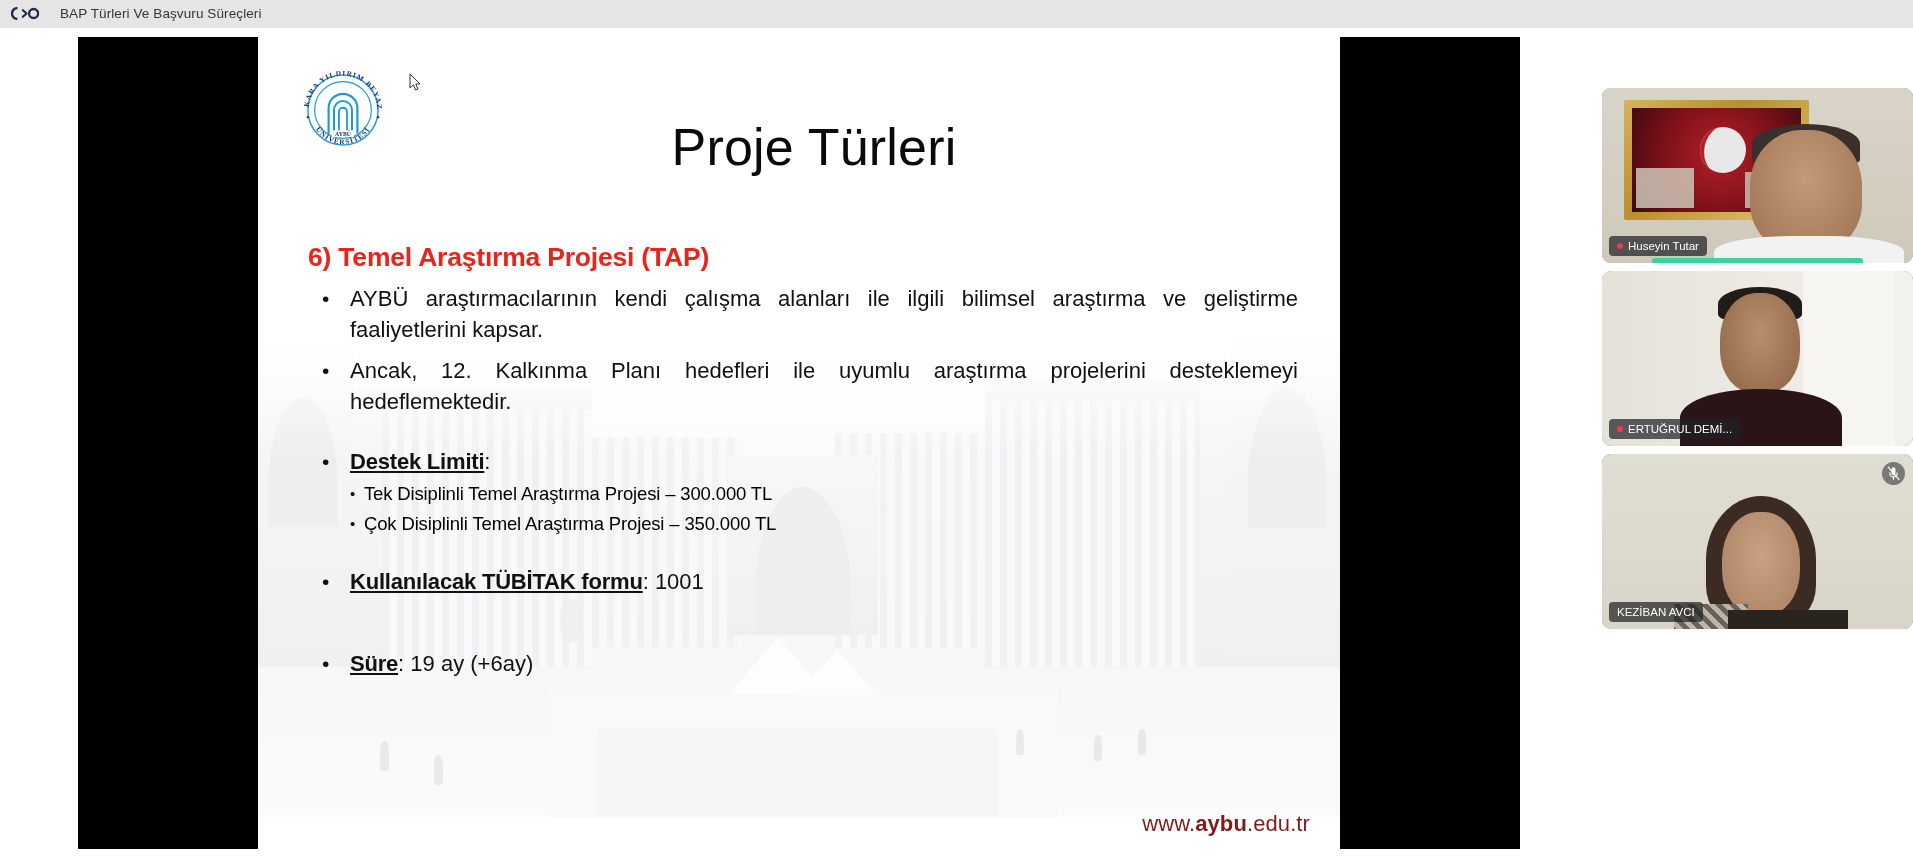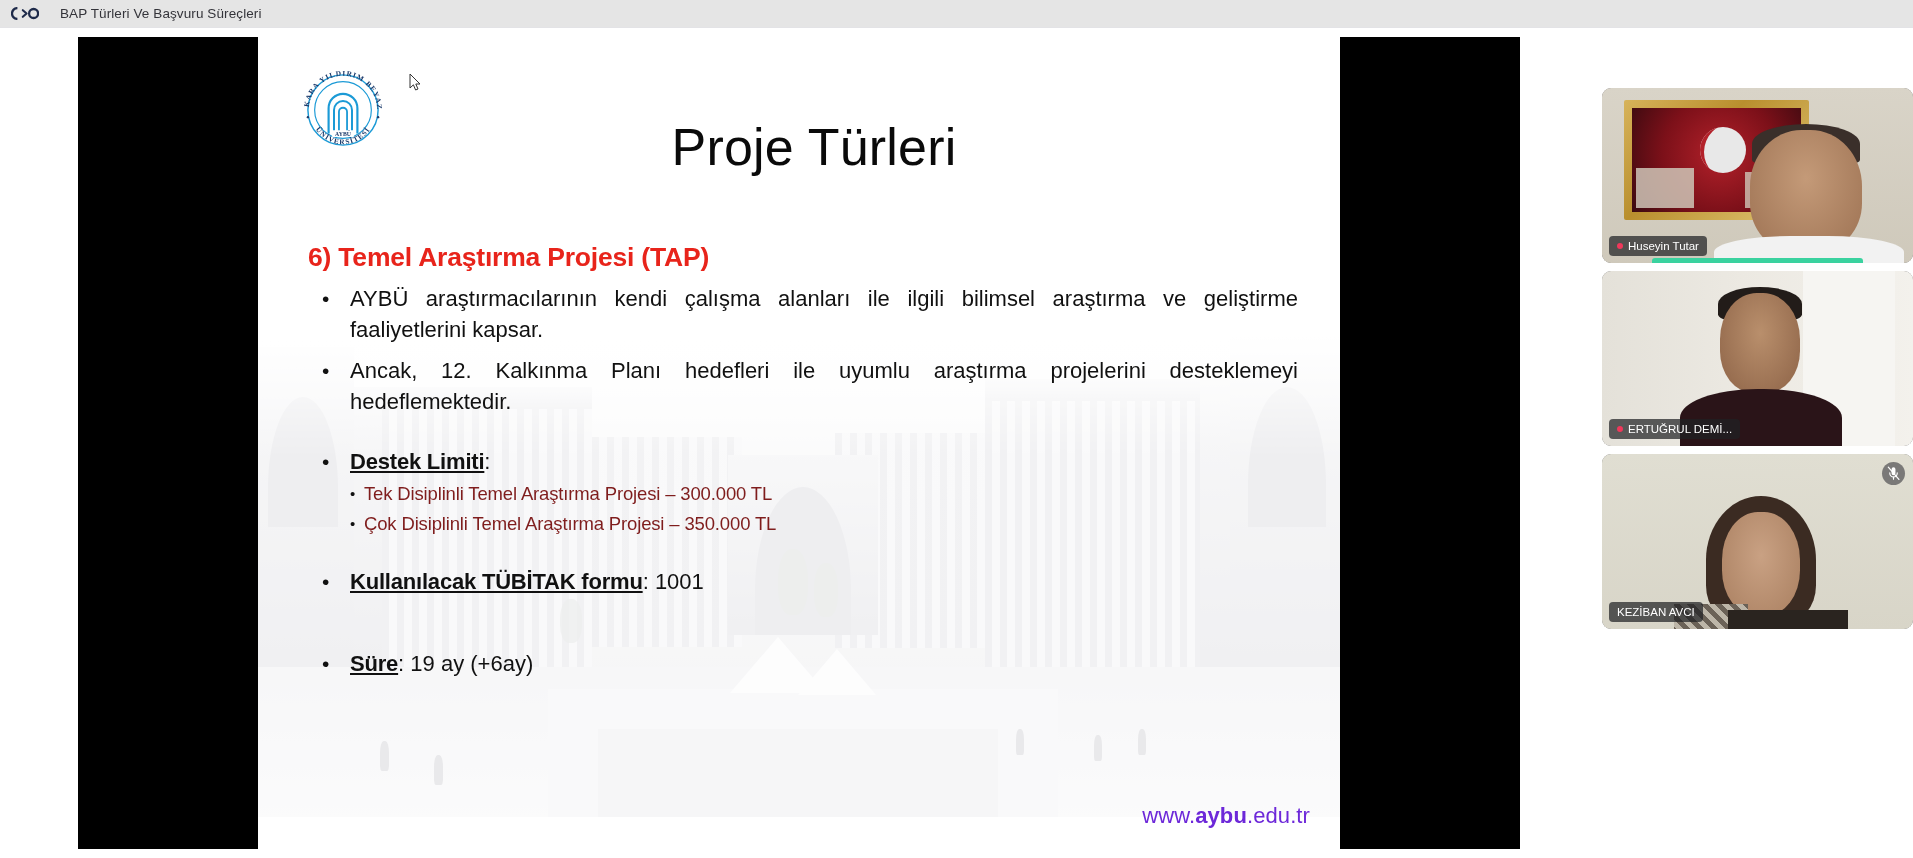--- a/index.html
+++ b/index.html
@@ -174,31 +174,31 @@
     margin-left: 42px;
     margin-top: 4px;
   }
   .sub-dot {
     width: 14px; flex: 0 0 14px;
     font-size: 15px; line-height: 26px; color: #111;
   }
   .sub-text {
     font-size: 18.5px;
     line-height: 26px;
-    color: #7f1d1d;
+    color: #000000;
     letter-spacing: -.15px;
   }
   .gap-lg { height: 26px; }
   .gap-md { height: 22px; }
 
   #slide-footer {
     position: absolute;
-    right: 30px; bottom: 20px;
+    right: 30px; bottom: 12px;
     font-size: 22px;
-    color: #6d28d9;
+    color: #7f1d1d;
     letter-spacing: .1px;
   }
   #slide-footer b { font-weight: bold; }
 
   
   #cursor {
     position: absolute;
     left: 409px; top: 45px;
     width: 12px; height: 19px;
     z-index: 30;

